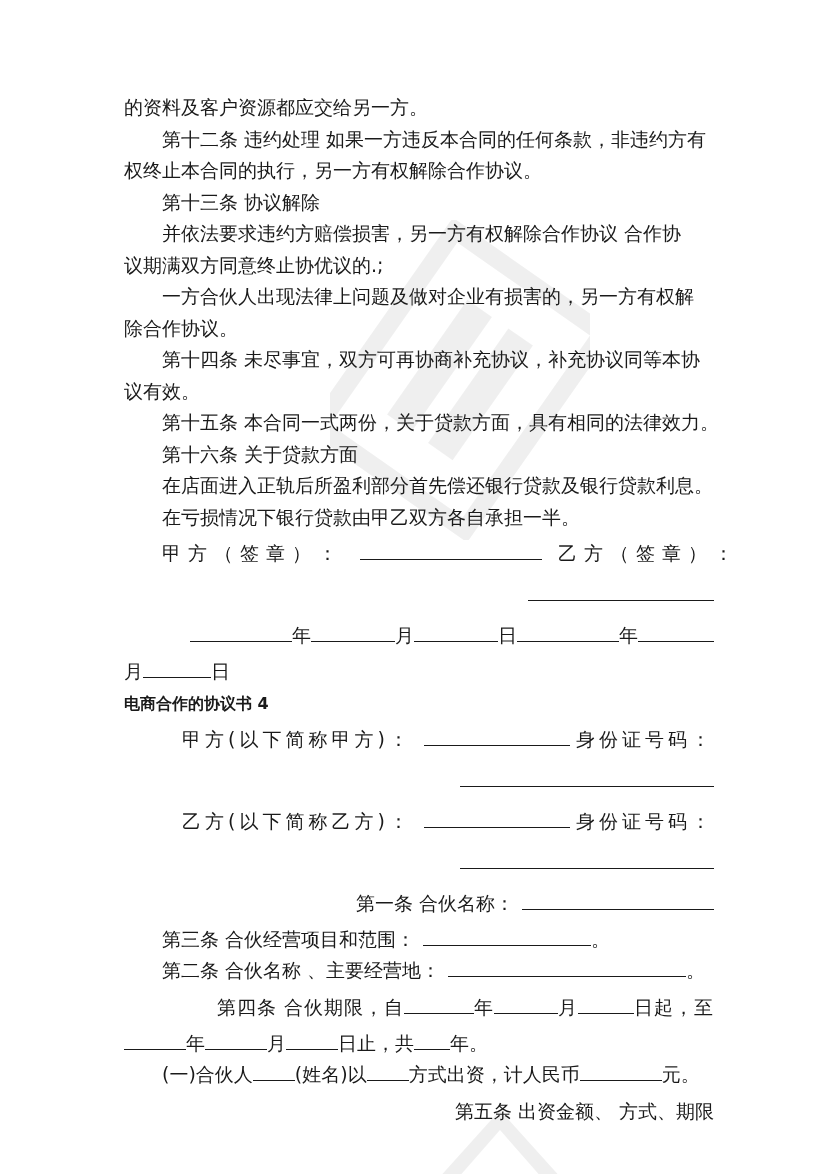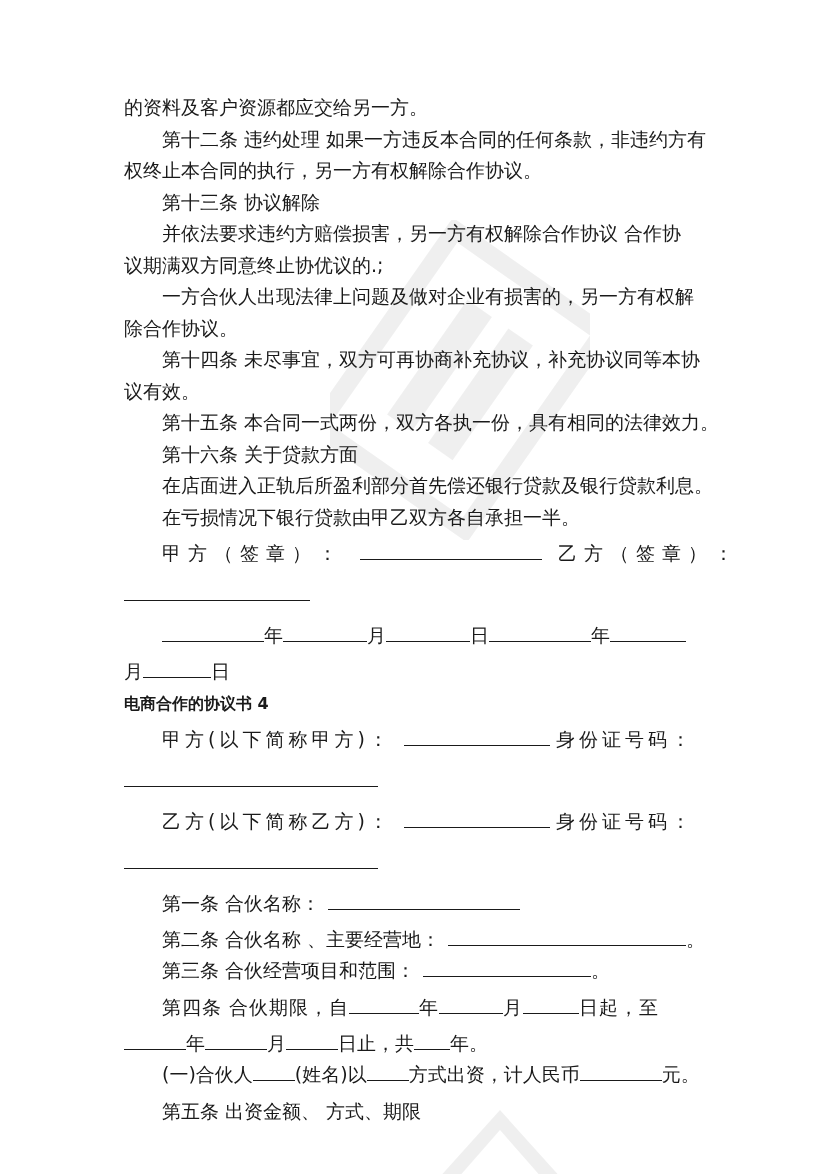--- a/index.html
+++ b/index.html
@@ -22,21 +22,21 @@
       width: 590px;
       font-size: 19px;
       line-height: 31px;
     }
     .line {
       white-space: nowrap;
       height: 31.5px;
       overflow: visible;
     }
     .indent { padding-left: 38px; }
-    .tall { height: 41px; line-height: 41px; }
+    .tall { height: 41px; line-height: 41px; text-align: right; }
     .heading {
       font-weight: bold;
       font-size: 16px;
       height: 31px;
     }
     .blank {
       display: inline-block;
       border-bottom: 1px solid #1a1a1a;
       height: 20px;
       vertical-align: baseline;
@@ -68,21 +68,21 @@
   <div class="line">的资料及客户资源都应交给另一方。</div>
   <div class="line indent">第十二条 违约处理 如果一方违反本合同的任何条款，非违约方有</div>
   <div class="line">权终止本合同的执行，另一方有权解除合作协议。</div>
   <div class="line indent">第十三条 协议解除</div>
   <div class="line indent">并依法要求违约方赔偿损害，另一方有权解除合作协议 合作协</div>
   <div class="line">议期满双方同意终止协优议的.;</div>
   <div class="line indent">一方合伙人出现法律上问题及做对企业有损害的，另一方有权解</div>
   <div class="line">除合作协议。</div>
   <div class="line indent">第十四条 未尽事宜，双方可再协商补充协议，补充协议同等本协</div>
   <div class="line">议有效。</div>
-  <div class="line indent">第十五条 本合同一式两份，双方各执一份，具有相同的法律效力。</div>
+  <div class="line indent">第十五条 本合同一式两份，关于贷款方面，具有相同的法律效力。</div>
   <div class="line indent">第十六条 关于贷款方面</div>
   <div class="line indent">在店面进入正轨后所盈利部分首先偿还银行贷款及银行贷款利息。</div>
   <div class="line indent">在亏损情况下银行贷款由甲乙双方各自承担一半。</div>
 
   <div class="line indent tall">
     <span class="spaced">甲方（签章）：</span>
     <span class="blank" style="width:182px;margin-left:10px;margin-right:10px;"></span>
     <span class="spaced">乙方（签章）：</span>
   </div>
   <div class="line tall">
@@ -112,24 +112,24 @@
     <span class="spaced-sm">身份证号码：</span>
   </div>
   <div class="line tall">
     <span class="blank" style="width:254px;"></span>
   </div>
 
   <div class="line indent tall">
     <span>第一条 合伙名称：</span><span class="blank" style="width:192px;margin-left:8px;"></span>
   </div>
   <div class="line indent">
-    <span>第二条 合伙名称 、主要经营地：</span><span class="blank" style="width:238px;margin-left:8px;"></span><span>。</span>
+    <span>第三条 合伙经营项目和范围：</span><span class="blank" style="width:168px;margin-left:8px;"></span><span>。</span>
   </div>
   <div class="line indent">
-    <span>第三条 合伙经营项目和范围：</span><span class="blank" style="width:168px;margin-left:8px;"></span><span>。</span>
+    <span>第二条 合伙名称 、主要经营地：</span><span class="blank" style="width:238px;margin-left:8px;"></span><span>。</span>
   </div>
   <div class="line indent tall" style="letter-spacing:1px;">
     <span>第四条  合伙期限，自</span><span class="blank" style="width:70px;"></span><span>年</span><span class="blank" style="width:64px;"></span><span>月</span><span class="blank" style="width:56px;"></span><span>日起，至</span>
   </div>
   <div class="line">
     <span class="blank" style="width:62px;"></span><span>年</span><span class="blank" style="width:62px;"></span><span>月</span><span class="blank" style="width:52px;"></span><span>日止，共</span><span class="blank" style="width:36px;"></span><span>年。</span>
   </div>
   <div class="line indent">
     <span>(一)合伙人</span><span class="blank" style="width:42px;"></span><span>(姓名)以</span><span class="blank" style="width:42px;"></span><span>方式出资，计人民币</span><span class="blank" style="width:82px;"></span><span>元。</span>
   </div>

